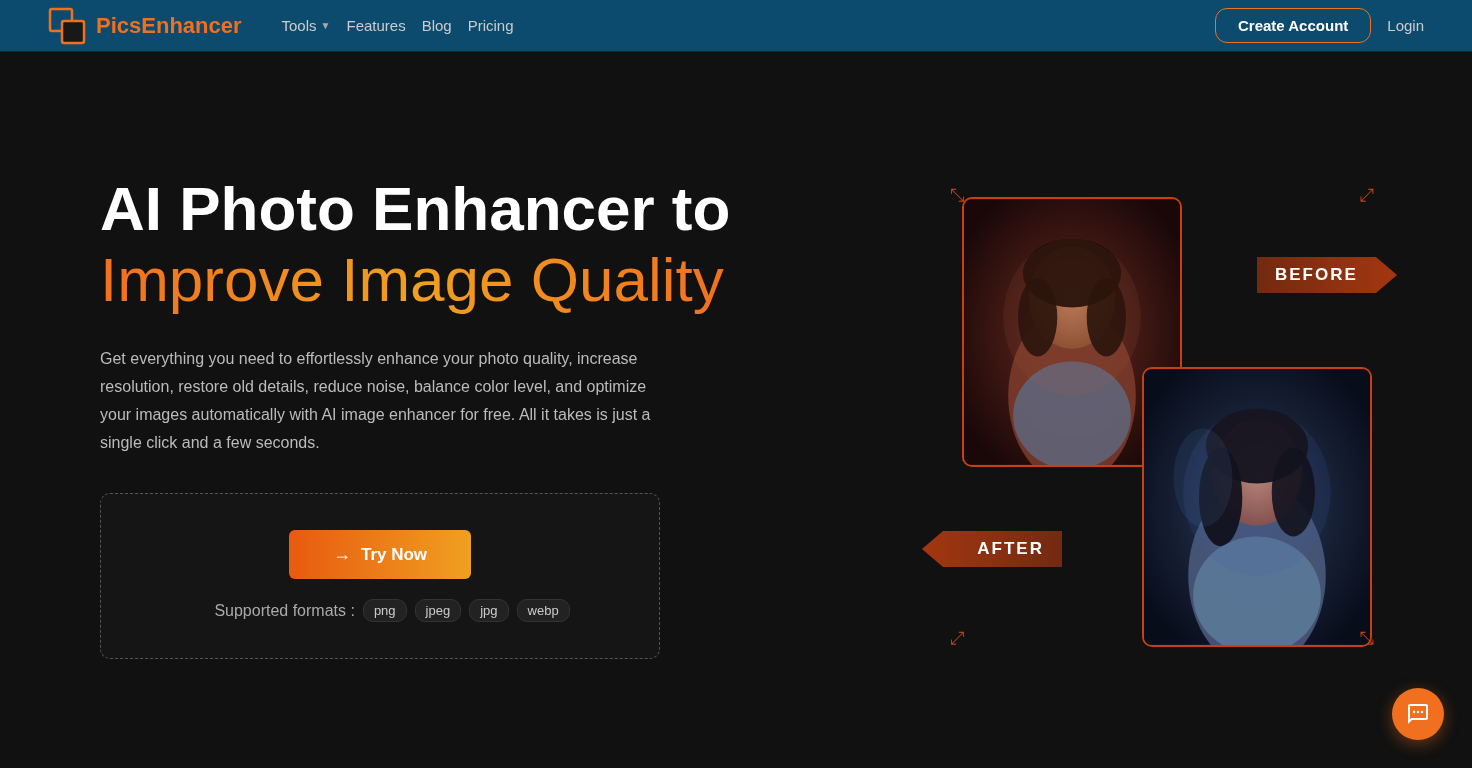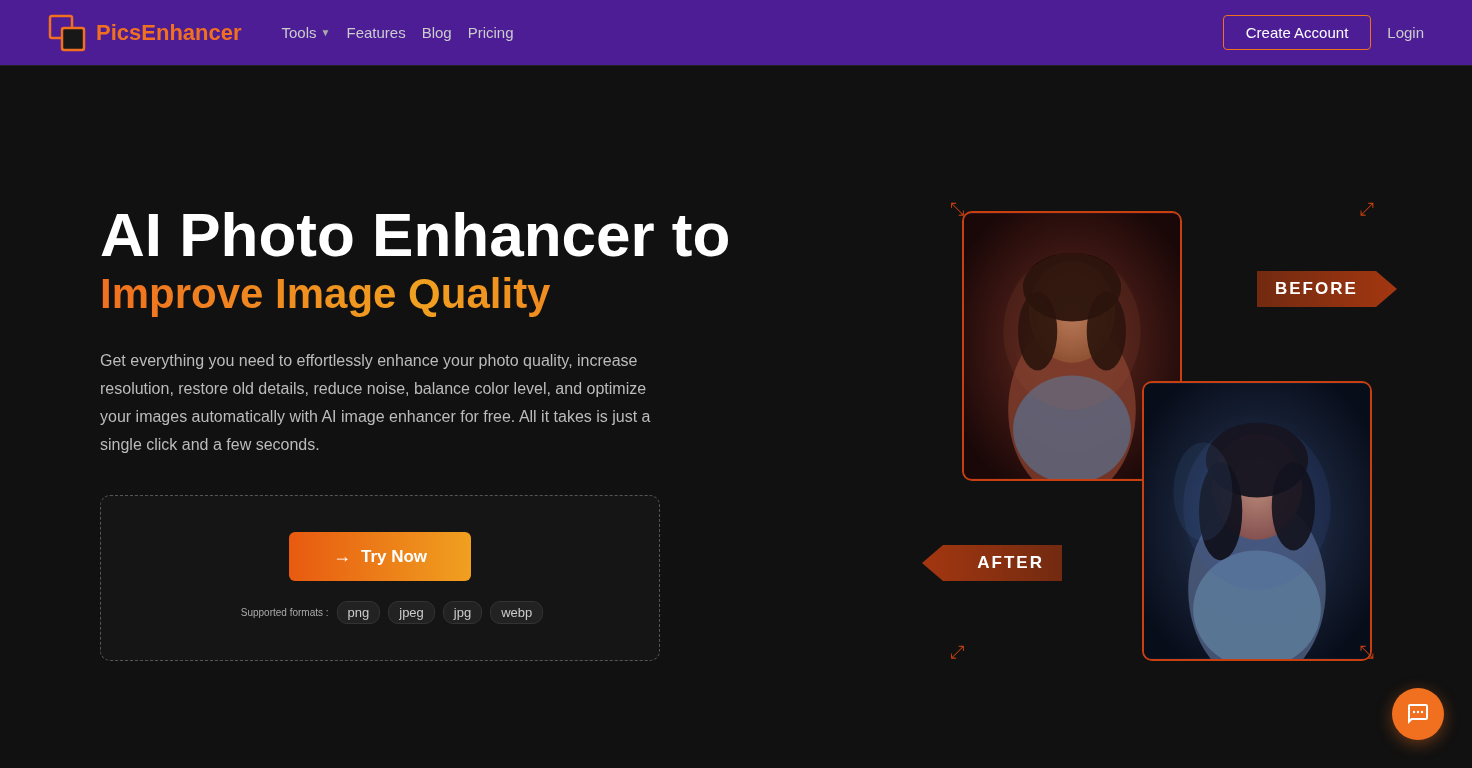--- a/index.html
+++ b/index.html
@@ -7,26 +7,26 @@
       background: #111;
       color: #fff;
       font-family: 'Segoe UI', Arial, sans-serif;
       width: 1472px;
       min-height: 768px;
       overflow-x: hidden;
     }
 
     
     nav {
-      background: #4c1d95;
+      background: #0c4a6e;
       display: flex;
       align-items: center;
       justify-content: space-between;
       padding: 0 48px;
-      height: 66px;
+      height: 52px;
       border-bottom: 1px solid #222;
       position: relative;
       z-index: 10;
     }
     .nav-left {
       display: flex;
       align-items: center;
       gap: 40px;
     }
     .logo-area {
@@ -69,23 +69,23 @@
       display: flex;
       align-items: center;
       gap: 16px;
     }
     .btn-create {
       border: 1.5px solid #f07020;
       background: transparent;
       color: #fff;
       padding: 8px 22px;
       font-size: 15px;
-      border-radius: 4px;
+      border-radius: 12px;
       cursor: pointer;
-      font-weight: 400;
+      font-weight: 700;
     }
     .btn-login {
       background: transparent;
       border: none;
       color: #ccc;
       font-size: 15px;
       cursor: pointer;
     }
 
     
@@ -103,22 +103,22 @@
       flex-shrink: 0;
     }
     .hero-title-plain {
       font-size: 62px;
       font-weight: 700;
       color: #fff;
       line-height: 1.1;
       margin-bottom: 0;
     }
     .hero-title-gradient {
-      font-size: 42px;
-      font-weight: 700;
+      font-size: 62px;
+      font-weight: 400;
       background: linear-gradient(90deg, #f07020, #f0a020, #f07020);
       -webkit-background-clip: text;
       -webkit-text-fill-color: transparent;
       background-clip: text;
       line-height: 1.2;
       margin-bottom: 28px;
     }
     .hero-description {
       font-size: 16px;
       color: #bbb;
@@ -159,21 +159,21 @@
       margin-bottom: 14px;
     }
     .formats-row {
       display: flex;
       align-items: center;
       justify-content: center;
       gap: 8px;
       flex-wrap: wrap;
     }
     .formats-label {
-      font-size: 10px;
+      font-size: 16px;
       color: #aaa;
       margin-left: 24px;
     }
     .format-badge {
       background: #222;
       color: #ccc;
       border-radius: 10px;
       padding: 3px 10px;
       font-size: 13px;
       border: 1px solid #333;

